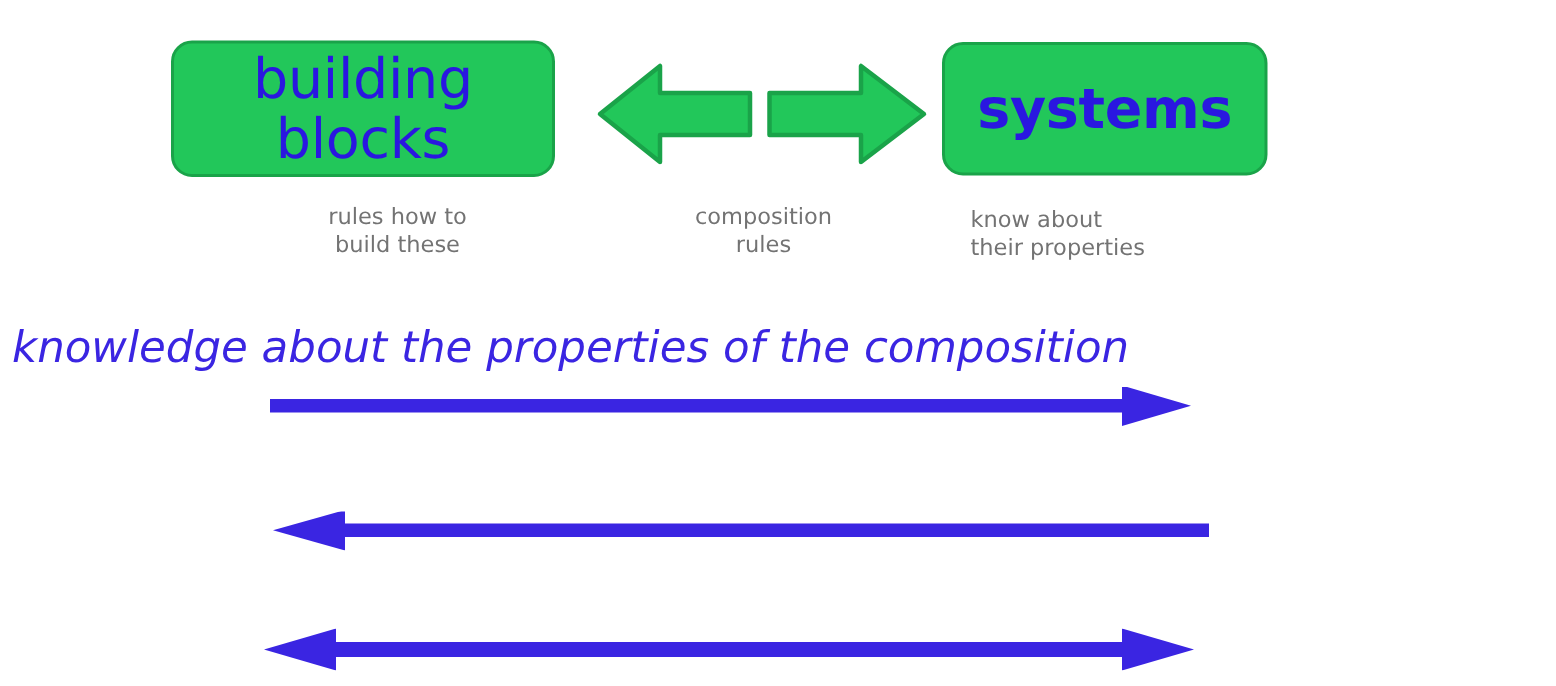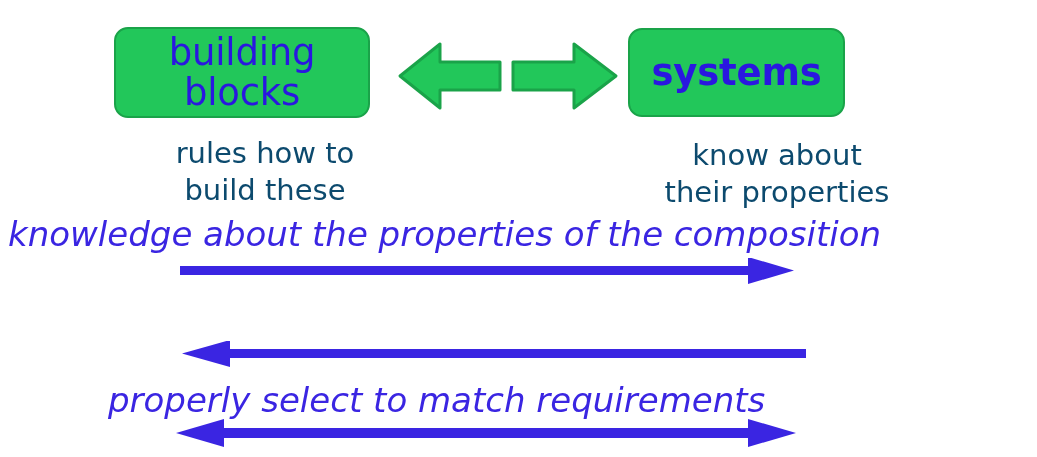--- a/index.html
+++ b/index.html
@@ -53,50 +53,50 @@
   }
 
   
   .green-arrow {
     position: absolute;
   }
 
   
   .caption {
     position: absolute;
-    color: #0c4a6e;
-    font-size: 29px;
+    color: #737373;
+    font-size: 15px;
     line-height: 1.26;
     white-space: pre-line;
   }
   #caption-left {
     left: 160px;
     top: 135px;
     width: 210px;
     text-align: center;
   }
   #caption-mid {
     left: 404px;
     top: 135px;
     width: 210px;
     text-align: center;
   }
   #caption-right {
     left: 647px;
     top: 137px;
     width: 260px;
-    text-align: center;
+    text-align: left;
   }
 
   
   .rel-text {
     position: absolute;
     color: #3a25e2;
     font-style: italic;
-    font-size: 34px;
+    font-size: 29px;
     line-height: 1.1;
     white-space: nowrap;
     text-align: right;
   }
   #rel-text-1 { left: 8px;   top: 216px; }
   #rel-text-2 { left: 235px; top: 301px; }
   #rel-text-3 { left: 108px; top: 382px; }
 
   .rel-arrow {
     position: absolute;
@@ -120,35 +120,36 @@
     <polygon points="4,38 44,6 44,24 104,24 104,52 44,52 44,70" fill="#22c75a" stroke="#1aa349" stroke-width="3" stroke-linejoin="round"></polygon>
   </svg>
 
   <svg class="green-arrow" style="left:508px; top:38px;" width="112" height="76" viewBox="0 0 112 76">
     <polygon points="108,38 66,6 66,24 5,24 5,52 66,52 66,70" fill="#22c75a" stroke="#1aa349" stroke-width="3" stroke-linejoin="round"></polygon>
   </svg>
 
   <div class="caption" id="caption-left">rules how to
 build these</div>
 
+  <div class="caption" id="caption-mid">composition
+rules</div>
 
   <div class="caption" id="caption-right">know about
 their properties</div>
 
   <div class="rel-text" id="rel-text-1">knowledge about the properties of the composition</div>
   <svg class="rel-arrow" style="left:176px; top:258px;" width="624" height="26" viewBox="0 0 624 26">
     <rect x="4" y="8" width="578" height="9" fill="#3a25e2"></rect>
     <polygon points="618,12.5 572,-1 572,26" fill="#3a25e2"></polygon>
   </svg>
 
   <svg class="rel-arrow" style="left:176px; top:341px;" width="636" height="26" viewBox="0 0 636 26">
     <rect x="52" y="8" width="578" height="9" fill="#3a25e2"></rect>
     <polygon points="6,12.5 54,-1 54,26" fill="#3a25e2"></polygon>
   </svg>
 
-  <div class="rel-text" id="rel-text-3">properly select to match requirements</div>
   <svg class="rel-arrow" style="left:172px; top:419px;" width="630" height="28" viewBox="0 0 630 28">
     <rect x="48" y="9" width="530" height="10" fill="#3a25e2"></rect>
     <polygon points="4,14 52,0 52,28" fill="#3a25e2"></polygon>
     <polygon points="624,14 576,0 576,28" fill="#3a25e2"></polygon>
   </svg>
 
 </div>
 
 </body></html>

